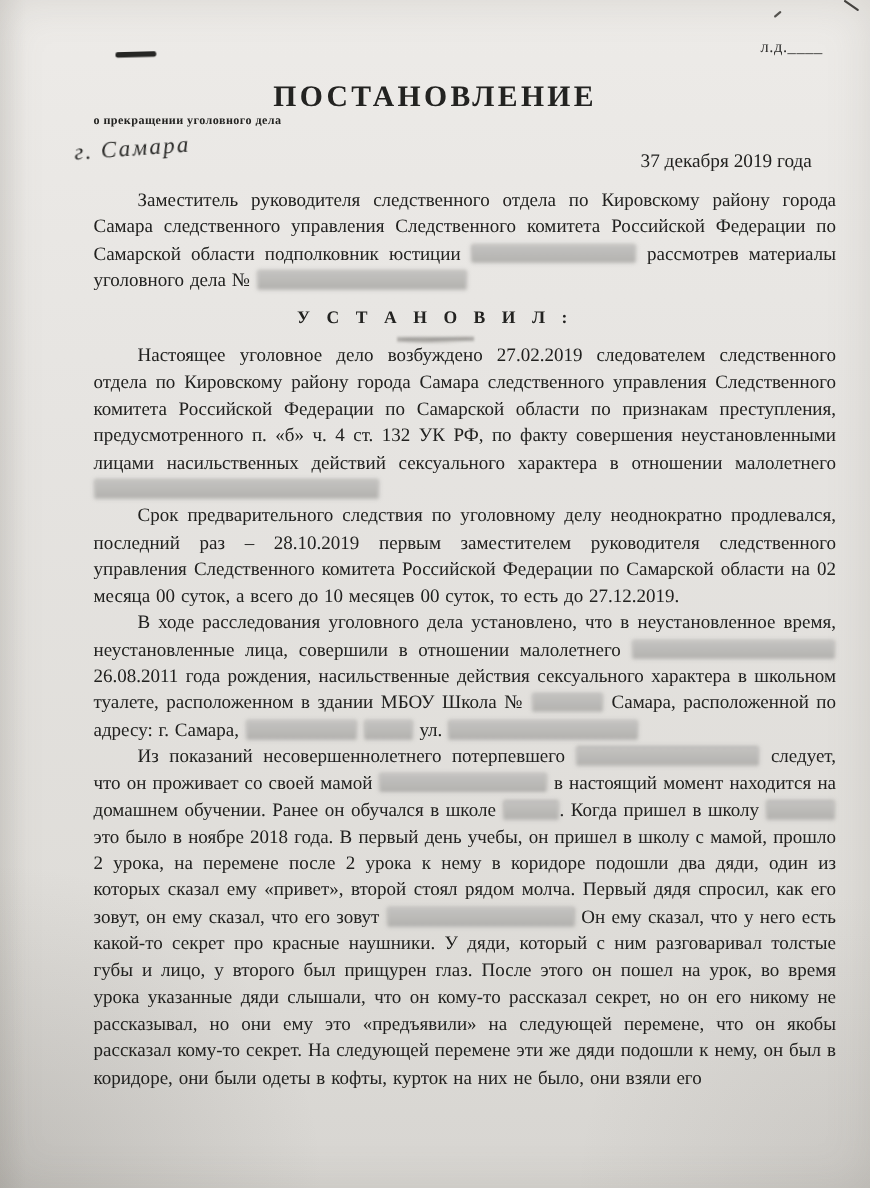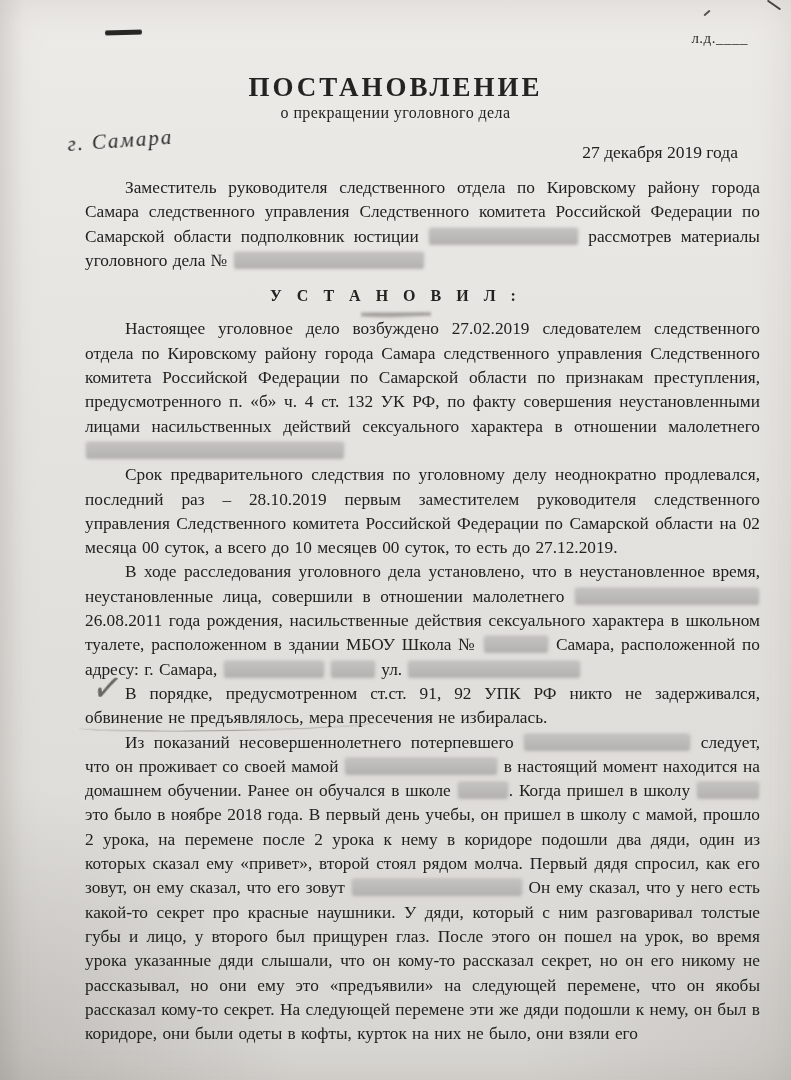--- a/index.html
+++ b/index.html
@@ -14,43 +14,43 @@
     color: #21211f;
     font-family: "Liberation Serif", "DejaVu Serif", serif;
     background:
       radial-gradient(circle at 0% 100%, rgba(90,86,80,0.20), transparent 22%),
       radial-gradient(circle at 100% 100%, rgba(95,90,84,0.12), transparent 20%),
       linear-gradient(90deg, rgba(110,105,98,0.10), transparent 3%),
       linear-gradient(180deg, #edebe8 0%, #e6e4e1 35%, #dfddd9 75%, #d7d5d1 100%);
     box-shadow: inset 0 0 40px rgba(120,115,108,0.18);
   }
   
-  .top-row { display: flex; justify-content: space-between; align-items: flex-start; height: 22px; }
+  .top-row { display: flex; justify-content: space-between; align-items: flex-end; height: 22px; }
   .pen-dash {
     display: inline-block; width: 37px; height: 5px; margin-left: 20px;
     background: #262624; border-radius: 2px;
     transform: rotate(-1.5deg); filter: blur(0.4px);
   }
   .folio { font-size: 15px; margin-right: 12px; letter-spacing: 0.5px; color: #2b2b29; }
   .corner-tick {
     position: absolute; top: 12px; left: 703px; width: 8px; height: 2px;
     background: #55534f; transform: rotate(-40deg); border-radius: 1px;
   }
   .corner-tick2 {
     position: absolute; top: 4px; left: 766px; width: 16px; height: 2px;
     background: #45433f; transform: rotate(35deg); border-radius: 1px;
   }
   .doc-title {
     margin: 20px 54px 0 0; text-align: center;
     font-size: 27px; font-weight: bold; letter-spacing: 3px;
     color: #232321; filter: blur(0.2px);
   }
   .doc-subtitle {
-    margin: 1px 54px 0 0; text-align: center;
-    font-size: 16px; font-weight: normal; letter-spacing: 0.4px; color: #232321;
+    margin: 1px 54px 0 0; text-align: left;
+    font-size: 11px; font-weight: bold; letter-spacing: 0.4px; color: #232321;
   }
   .city-date-row { display: flex; justify-content: space-between; margin-top: 8px; height: 36px; }
   .city {
     font-style: italic; font-size: 21px; letter-spacing: 2px;
     transform: rotate(-4deg); transform-origin: left bottom;
     margin-left: -16px; margin-top: 2px; color: #2c2c2a; filter: blur(0.3px);
   }
   .date { font-size: 17.5px; margin-right: 22px; margin-top: 12px; }
   
   .doc-text { margin-top: 10px; font-size: 17.3px; line-height: 24.3px; word-spacing: 1px; }
@@ -104,30 +104,29 @@
     <span class="folio">л.д.____</span>
   </div>
   <span class="corner-tick"></span>
   <span class="corner-tick2"></span>
 
   <div class="doc-title">ПОСТАНОВЛЕНИЕ</div>
   <div class="doc-subtitle">о прекращении уголовного дела</div>
 
   <div class="city-date-row">
     <span class="city">г. Самара</span>
-    <span class="date">27 декабря 2019 года</span>
+    <span class="date">37 декабря 2019 года</span>
   </div>
 
   <div class="doc-text">
     <div id="preamble-container">
         <p class="para para-0">Заместитель руководителя следственного отдела по Кировскому району города Самара следственного управления Следственного комитета Российской Федерации по Самарской области подполковник юстиции <span class="redact" style="width: 147px;"></span> рассмотрев материалы уголовного дела № <span class="redact" style="width: 188px;"></span></p>
       </div>
     <div class="ustanovil"><span>У С Т А Н О В И Л :</span><span class="smudge"></span></div>
     <div id="body-container">
         <p class="para para-0">Настоящее уголовное дело возбуждено 27.02.2019 следователем следственного отдела по Кировскому району города Самара следственного управления Следственного комитета Российской Федерации по Самарской области по признакам преступления, предусмотренного п. «б» ч. 4 ст. 132 УК РФ, по факту совершения неустановленными лицами насильственных действий сексуального характера в отношении малолетнего <span class="redact" style="width: 256px;"></span></p>
         <p class="para para-1">Срок предварительного следствия по уголовному делу неоднократно продлевался, последний раз – 28.10.2019 первым заместителем руководителя следственного управления Следственного комитета Российской Федерации по Самарской области на 02 месяца 00 суток, а всего до 10 месяцев 00 суток, то есть до 27.12.2019.</p>
         <p class="para para-2">В ходе расследования уголовного дела установлено, что в неустановленное время, неустановленные лица, совершили в отношении малолетнего <span class="redact" style="width: 182px;"></span> 26.08.2011 года рождения, насильственные действия сексуального характера в школьном туалете, расположенном в здании МБОУ Школа № <span class="redact" style="width: 62px;"></span> Самара, расположенной по адресу: г. Самара, <span class="redact" style="width: 98px;"></span> <span class="redact" style="width: 42px;"></span> ул. <span class="redact" style="width: 170px;"></span></p>
-        <p class="para para-3">В порядке, предусмотренном ст.ст. 91, 92 УПК РФ никто не задерживался, обвинение не предъявлялось, мера пресечения не избиралась.</p>
         <p class="para para-4">Из показаний несовершеннолетнего потерпевшего <span class="redact" style="width: 164px;"></span> следует, что он проживает со своей мамой <span class="redact" style="width: 150px;"></span> в настоящий момент находится на домашнем обучении. Ранее он обучался в школе <span class="redact" style="width: 48px;"></span>. Когда пришел в школу <span class="redact" style="width: 60px;"></span> это было в ноябре 2018 года. В первый день учебы, он пришел в школу с мамой, прошло 2 урока, на перемене после 2 урока к нему в коридоре подошли два дяди, один из которых сказал ему «привет», второй стоял рядом молча. Первый дядя спросил, как его зовут, он ему сказал, что его зовут <span class="redact" style="width: 168px;"></span> Он ему сказал, что у него есть какой-то секрет про красные наушники. У дяди, который с ним разговаривал толстые губы и лицо, у второго был прищурен глаз. После этого он пошел на урок, во время урока указанные дяди слышали, что он кому-то рассказал секрет, но он его никому не рассказывал, но они ему это «предъявили» на следующей перемене, что он якобы рассказал кому-то секрет. На следующей перемене эти же дяди подошли к нему, он был в коридоре, они были одеты в кофты, курток на них не было, они взяли его</p>
       </div>
   </div>
 
 </div>
 
 </body></html>

